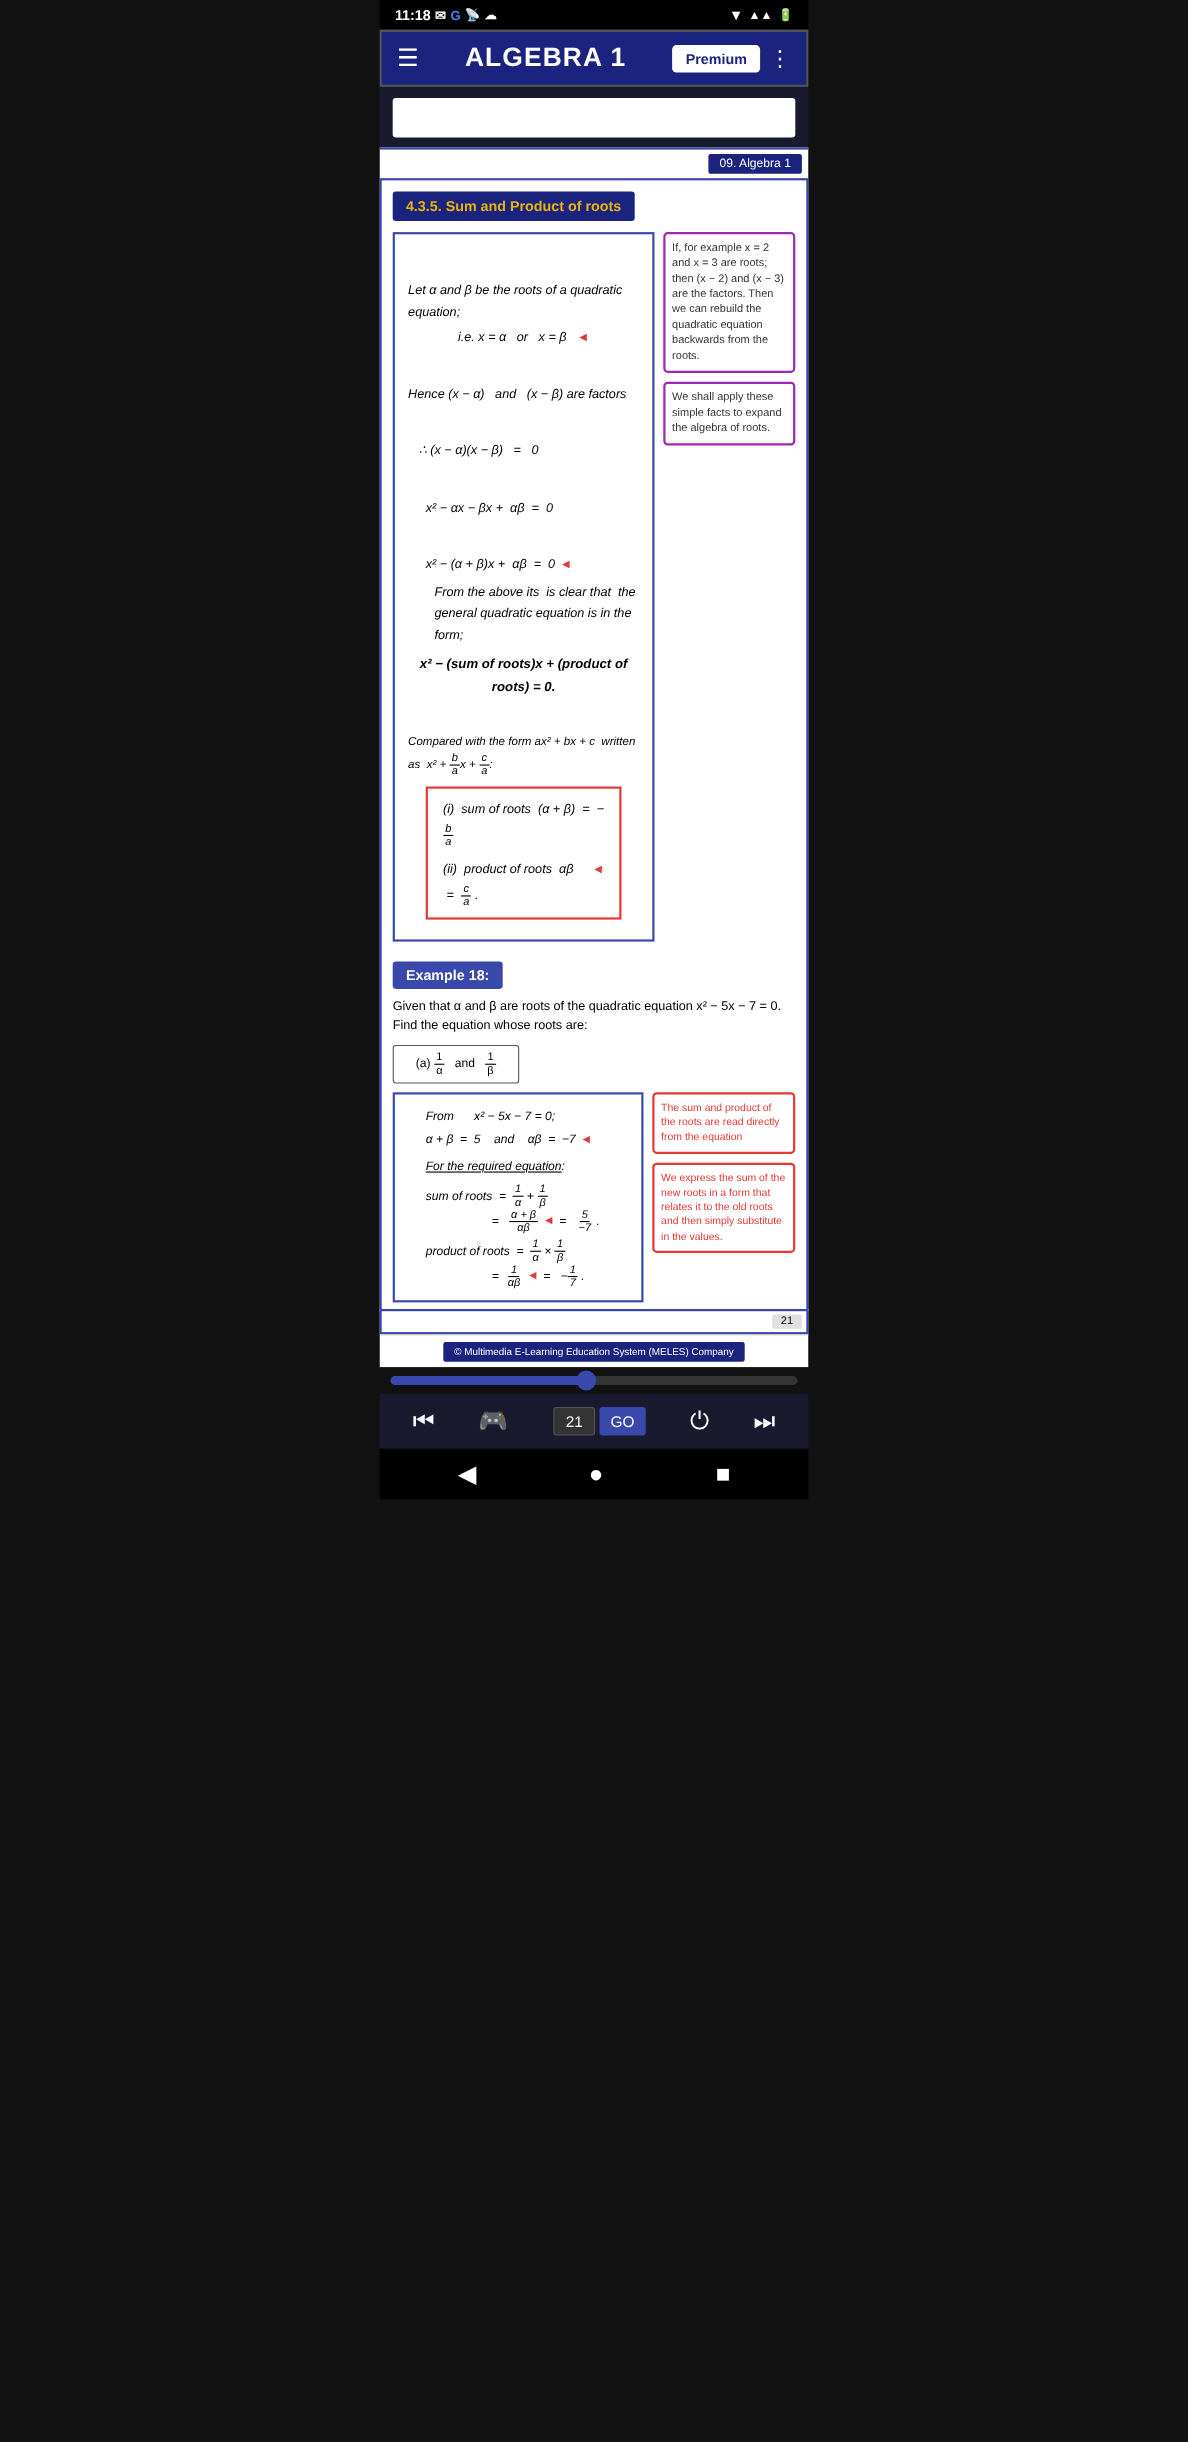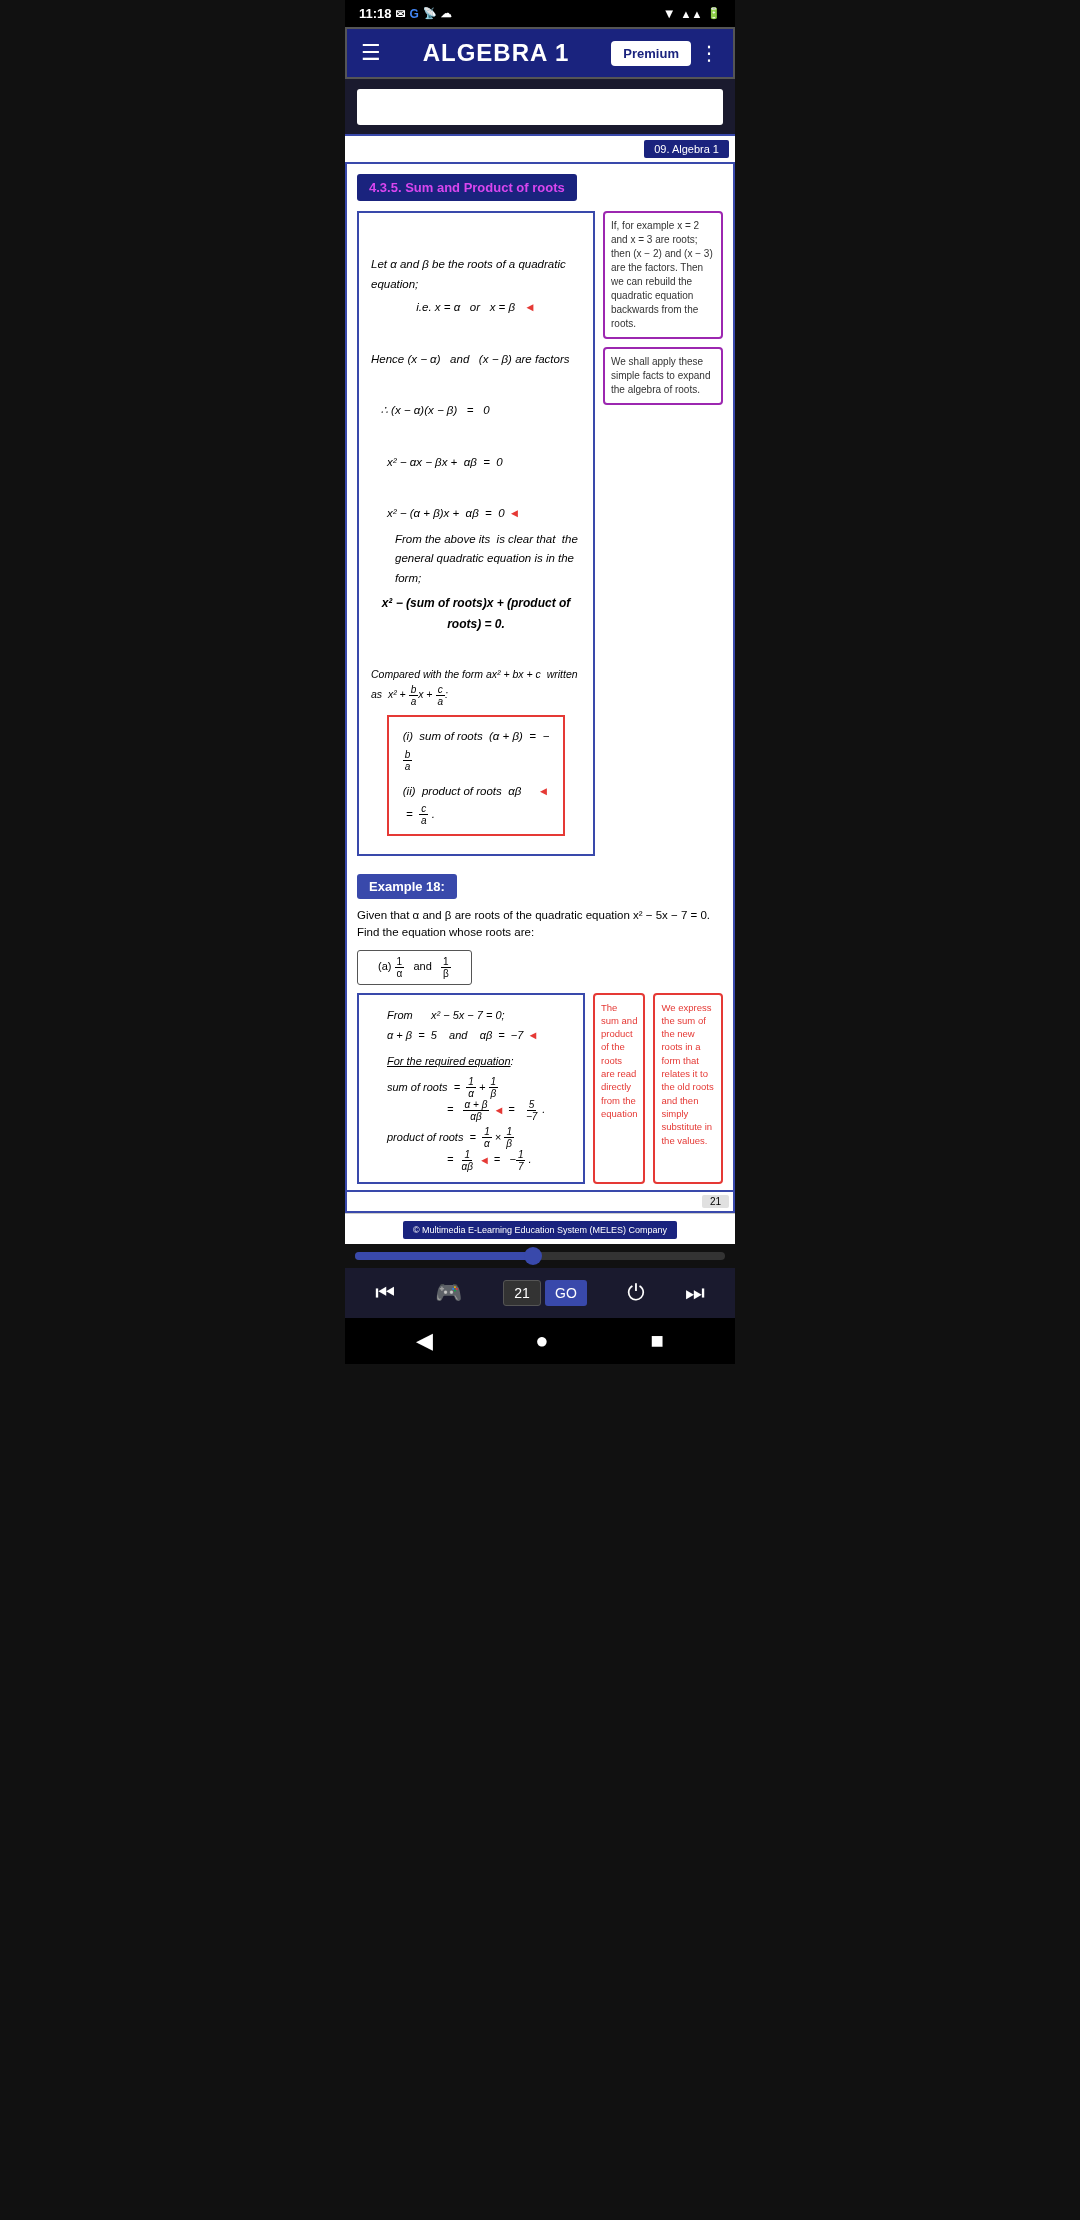--- a/index.html
+++ b/index.html
@@ -91,21 +91,21 @@
     .main-content {
       background: #fff;
       padding: 10px 10px 6px 10px;
       border: 2px solid #3949ab;
       margin: 0;
     }
 
     
     .topic-title {
       background: #1a237e;
-      color: #d946ef;
+      color: #eab308;
       font-size: 13px;
       font-weight: bold;
       padding: 6px 12px;
       border-radius: 3px;
       display: inline-block;
       margin-bottom: 10px;
     }
 
     
     .math-section {
@@ -182,21 +182,21 @@
       flex: 1;
       border: 2px solid #3949ab;
       padding: 10px 28px;
       font-size: 11px;
       line-height: 1.9;
       font-style: italic;
     }
     .solution-sidebar {
       width: 130px;
       display: flex;
-      flex-direction: row;
+      flex-direction: column;
       gap: 8px;
     }
     .sol-note {
       border: 2px solid #e53935;
       border-radius: 4px;
       padding: 6px;
       font-size: 9.5px;
       color: #e53935;
       line-height: 1.4;
     }

